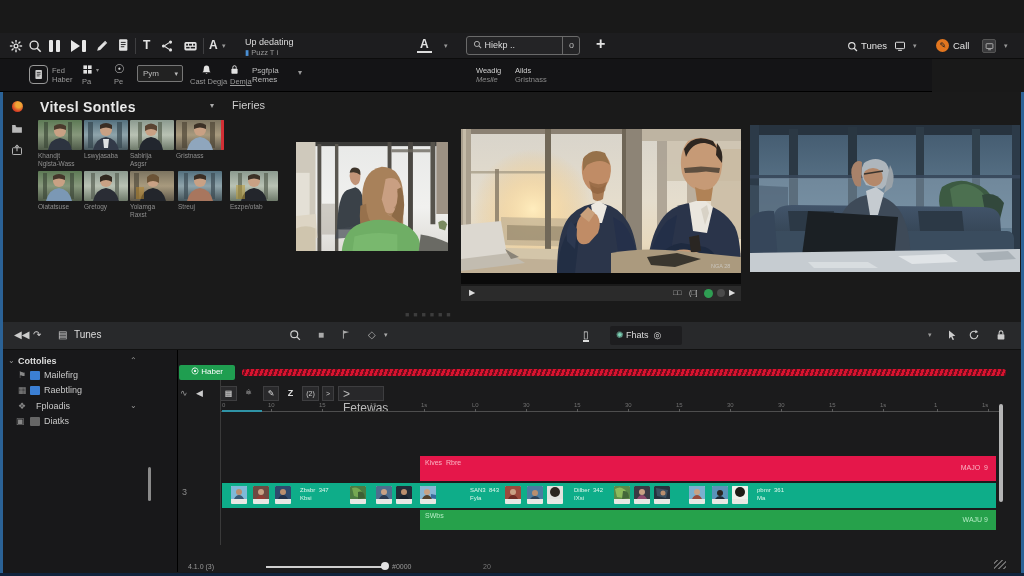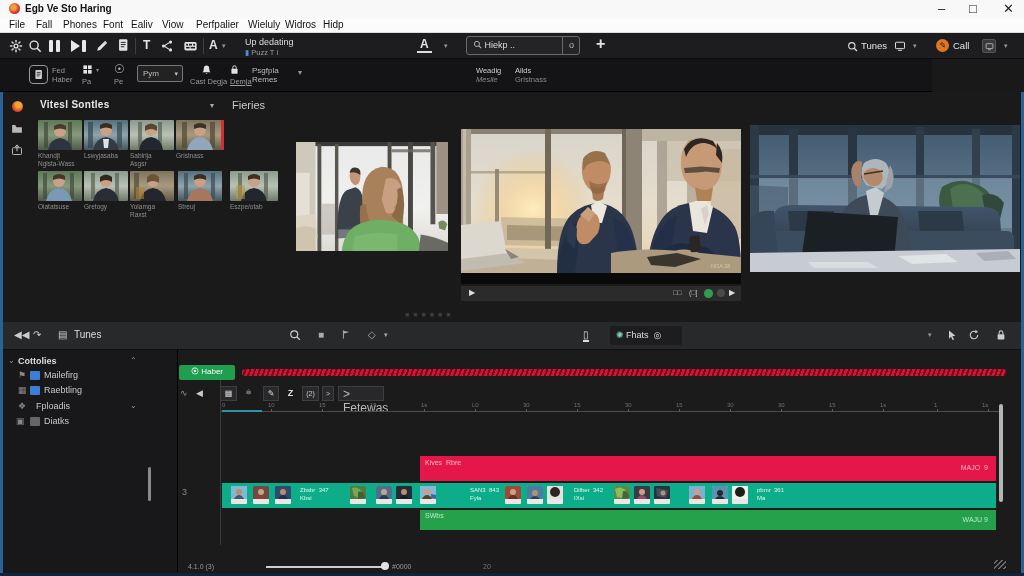--- a/index.html
+++ b/index.html
@@ -17,21 +17,21 @@
 .t1i{position:absolute;color:#e2e2e2;font-size:12px;top:5px;}
 .ic{position:absolute;width:14px;height:14px;color:#e2e2e2;}
 #searchbox{position:absolute;left:466px;top:3px;width:114px;height:19px;border:1px solid #6a6a6a;border-radius:3px;background:#242426;color:#ddd;font-size:9px;line-height:17px;padding-left:6px;}
 #searchdiv{position:absolute;left:562px;top:3px;height:19px;width:18px;border-left:1px solid #6a6a6a;color:#bbb;font-size:9px;text-align:center;line-height:18px;}
 
 #tb2{position:absolute;left:0;top:59px;width:932px;height:33px;background:#141416;border-bottom:1px solid #000;}
 .t2l{position:absolute;color:#9a9a9a;font-size:7.5px;line-height:8.5px;}
 .t2i{position:absolute;color:#c8c8c8;font-size:11px;}
 
 #content{position:absolute;left:0;top:92px;width:1024px;height:230px;background:#1a1a1a;}
-#mphead{position:absolute;left:40px;top:7px;font-size:10px;font-weight:bold;color:#e8e8e8;letter-spacing:.3px;}
+#mphead{position:absolute;left:40px;top:7px;font-size:14px;font-weight:bold;color:#e8e8e8;letter-spacing:.3px;}
 .thumb{position:absolute;width:44px;height:30px;border-radius:1px;overflow:hidden;}
 .tlabel{position:absolute;font-size:6.5px;color:#8f8f8f;line-height:7.5px;}
 
 #tlh{position:absolute;left:0;top:322px;width:1024px;height:28px;background:#28292b;border-bottom:1px solid #111;}
 
 #tlb{position:absolute;left:0;top:350px;width:1024px;height:222px;background:#1b1b1c;}
 #tlsb{position:absolute;left:0;top:0;width:178px;height:222px;background:#18181a;border-right:1px solid #000;}
 .tree{position:absolute;font-size:9px;color:#c9c9c9;}
 
 #redclip{position:absolute;left:420px;top:106px;width:576px;height:25px;background:#e5174a;}
@@ -130,40 +130,21 @@
           <rect x="2" y="8.7" width="5.3" height="5.3" fill="currentColor"></rect>
           <rect x="8.7" y="8.7" width="5.3" height="5.3" fill="currentColor"></rect>
         </symbol>
 <symbol id="i-bell" viewBox="0 0 16 16">
           <path d="M8,2 Q12,2 12,7 L12.5,10.5 L14,12 L2,12 L3.5,10.5 L4,7 Q4,2 8,2Z" fill="currentColor"></path>
           <path d="M6.5,13 A1.8,1.8 0 0 0 9.5,13Z" fill="currentColor"></path>
         </symbol>
 </defs>
 </svg>
 
-<div id="titlebar">
-  <div id="titleicon"></div>
-  <div id="titletext">Egb Ve Sto Haring</div>
-  <div class="winbtn" style="left:938px;">–</div>
-  <div class="winbtn" style="left:969px;">□</div>
-  <div class="winbtn" style="left:1003px;">✕</div>
-</div>
-
-<div id="menubar">
-  <div class="menu" style="left:9px;">File</div>
-  <div class="menu" style="left:36px;">Fall</div>
-  <div class="menu" style="left:63px;">Phones</div>
-  <div class="menu" style="left:103px;">Font</div>
-  <div class="menu" style="left:131px;">Ealiv</div>
-  <div class="menu" style="left:162px;">Viow</div>
-  <div class="menu" style="left:196px;">Perfpalier</div>
-  <div class="menu" style="left:248px;">Wieluly</div>
-  <div class="menu" style="left:285px;">Widros</div>
-  <div class="menu" style="left:323px;">Hidp</div>
-</div>
+
 
 <div id="tb1">
   <svg class="ic" style="left:9px;top:6px;">
         <use href="#i-gear"></use>
       </svg>
   <svg class="ic" style="left:28px;top:6px;">
         <use href="#i-mag"></use>
       </svg>
   <div style="position:absolute;left:49px;top:7px;width:3.5px;height:12px;background:#e8e8e8;border-radius:1px;"></div>
       <div style="position:absolute;left:56px;top:7px;width:3.5px;height:12px;background:#e8e8e8;border-radius:1px;"></div>

